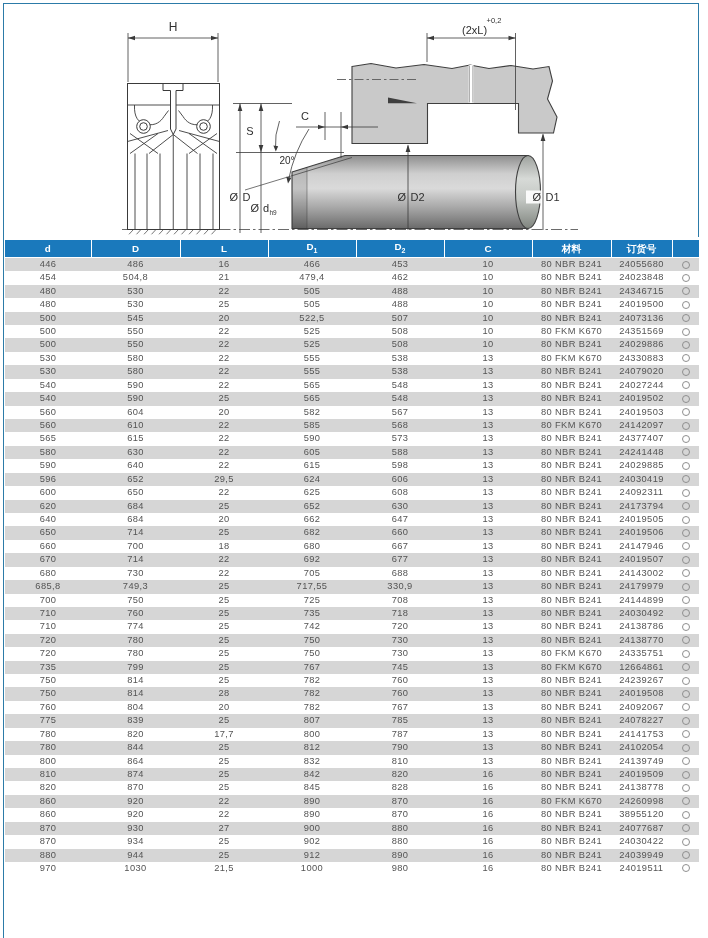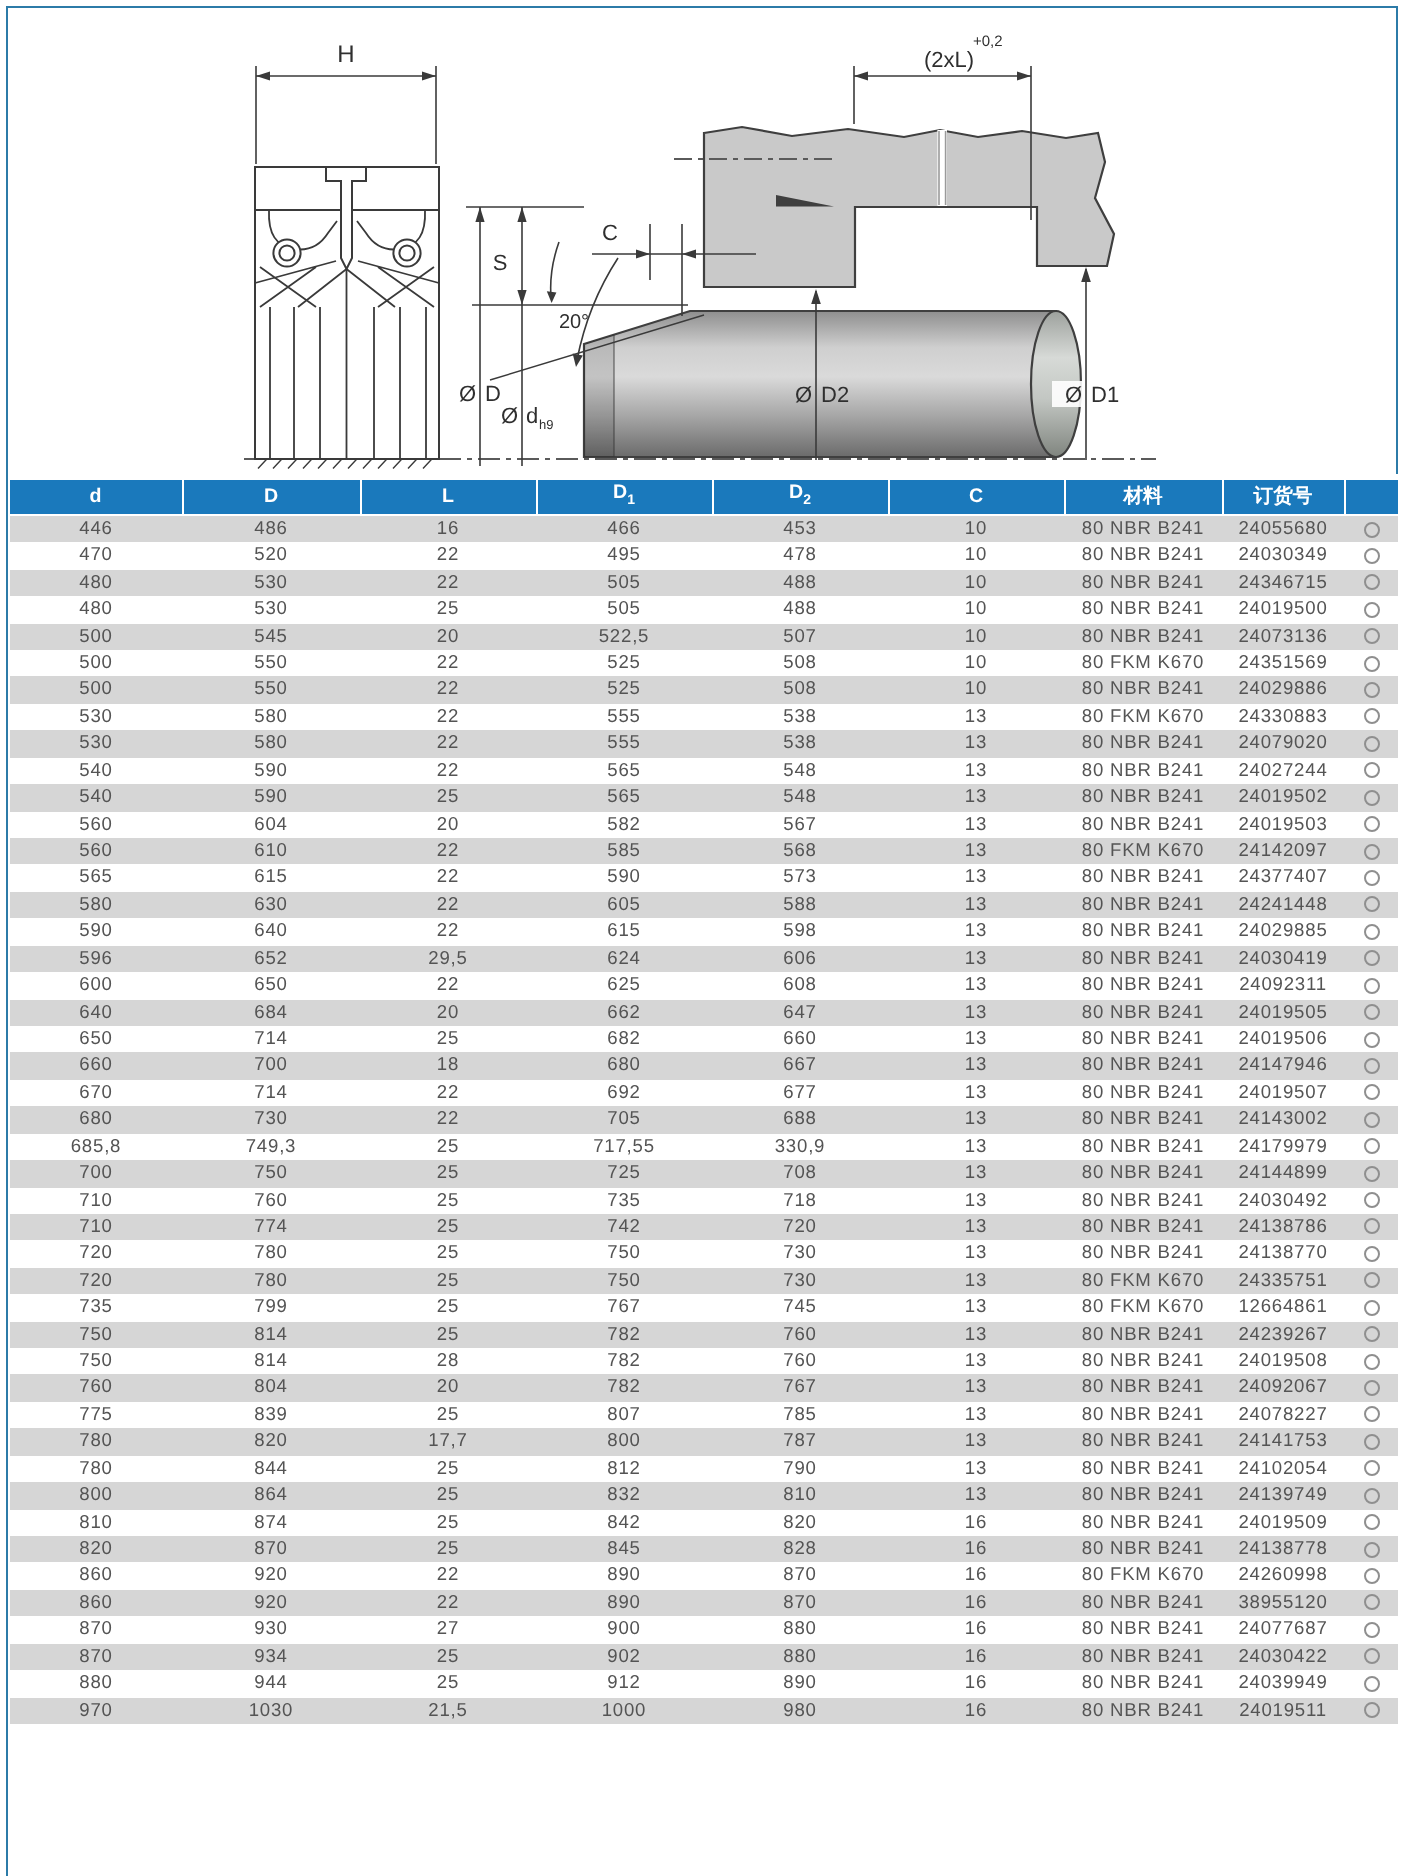--- a/index.html
+++ b/index.html
@@ -182,28 +182,28 @@
           <td>486</td>
           <td>16</td>
           <td>466</td>
           <td>453</td>
           <td>10</td>
           <td>80 NBR B241</td>
           <td>24055680</td>
           <td><span class="avail-circle"></span></td>
         </tr>
         <tr>
-          <td>470</td>
-          <td>520</td>
-          <td>22</td>
-          <td>495</td>
-          <td>478</td>
+          <td>454</td>
+          <td>504,8</td>
+          <td>21</td>
+          <td>479,4</td>
+          <td>462</td>
           <td>10</td>
           <td>80 NBR B241</td>
-          <td>24030349</td>
+          <td>24023848</td>
           <td><span class="avail-circle"></span></td>
         </tr>
         <tr>
           <td>480</td>
           <td>530</td>
           <td>22</td>
           <td>505</td>
           <td>488</td>
           <td>10</td>
           <td>80 NBR B241</td>
@@ -369,20 +369,31 @@
           <td>650</td>
           <td>22</td>
           <td>625</td>
           <td>608</td>
           <td>13</td>
           <td>80 NBR B241</td>
           <td>24092311</td>
           <td><span class="avail-circle"></span></td>
         </tr>
         <tr>
+          <td>620</td>
+          <td>684</td>
+          <td>25</td>
+          <td>652</td>
+          <td>630</td>
+          <td>13</td>
+          <td>80 NBR B241</td>
+          <td>24173794</td>
+          <td><span class="avail-circle"></span></td>
+        </tr>
+        <tr>
           <td>640</td>
           <td>684</td>
           <td>20</td>
           <td>662</td>
           <td>647</td>
           <td>13</td>
           <td>80 NBR B241</td>
           <td>24019505</td>
           <td><span class="avail-circle"></span></td>
         </tr>

